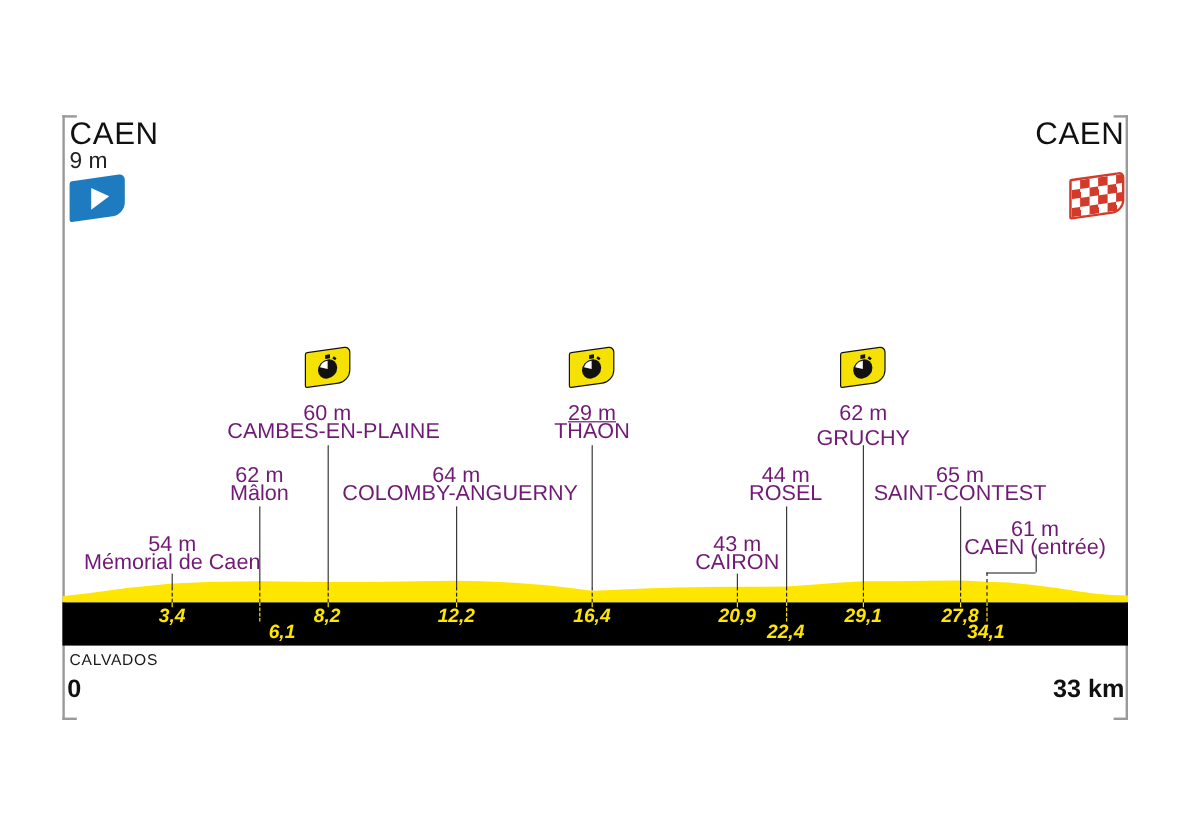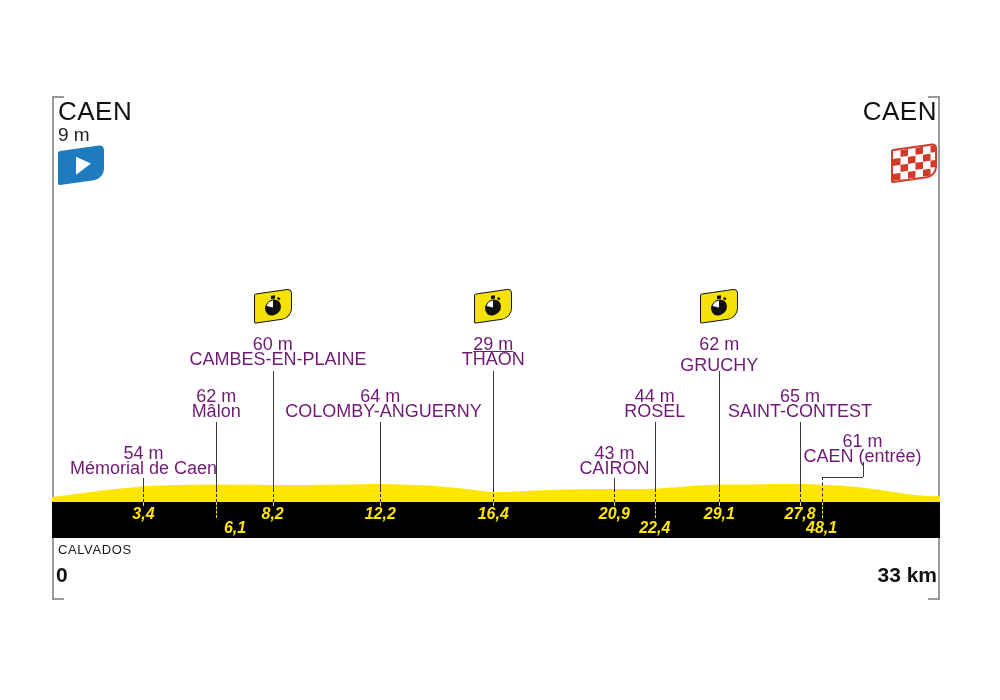--- a/index.html
+++ b/index.html
@@ -137,20 +137,20 @@
       <div class="leader" style="left:800.0727272727272px;top:422px;height:67px;"></div>
       <div class="leader dash" style="left:800.0727272727272px;top:489px;height:13px;"></div>
       <div class="leader ydash" style="left:800.0727272727272px;top:502px;height:4px;"></div>
       <div class="kmnum" style="left:770.0727272727272px;top:505px;">27,8</div>
       <div class="wp-label" style="left:767.6px;top:434px;">61 m</div>
       <div class="wp-label" style="left:767.6px;top:449px;">CAEN (entrée)</div>
       <div class="leader" style="left:862.6px;top:462px;height:15px;"></div>
       <div class="hline" style="left:821.6px;top:477px;width:41px;"></div>
       <div class="leader dash" style="left:821.6px;top:477px;height:25px;"></div>
       <div class="leader ydash" style="left:821.6px;top:502px;height:16px;"></div>
-      <div class="kmnum" style="left:791.6px;top:519px;">48,1</div>
+      <div class="kmnum" style="left:791.6px;top:519px;">34,1</div>
     </div>
 
   <div class="abs region" style="left:58px;top:542px;">CALVADOS</div>
   <div class="abs kmend" style="left:56px;top:563px;">0</div>
   <div class="abs kmend" style="left:737px;top:563px;width:200px;text-align:right;">33 km</div>
 
 </div>
 
 </body></html>

